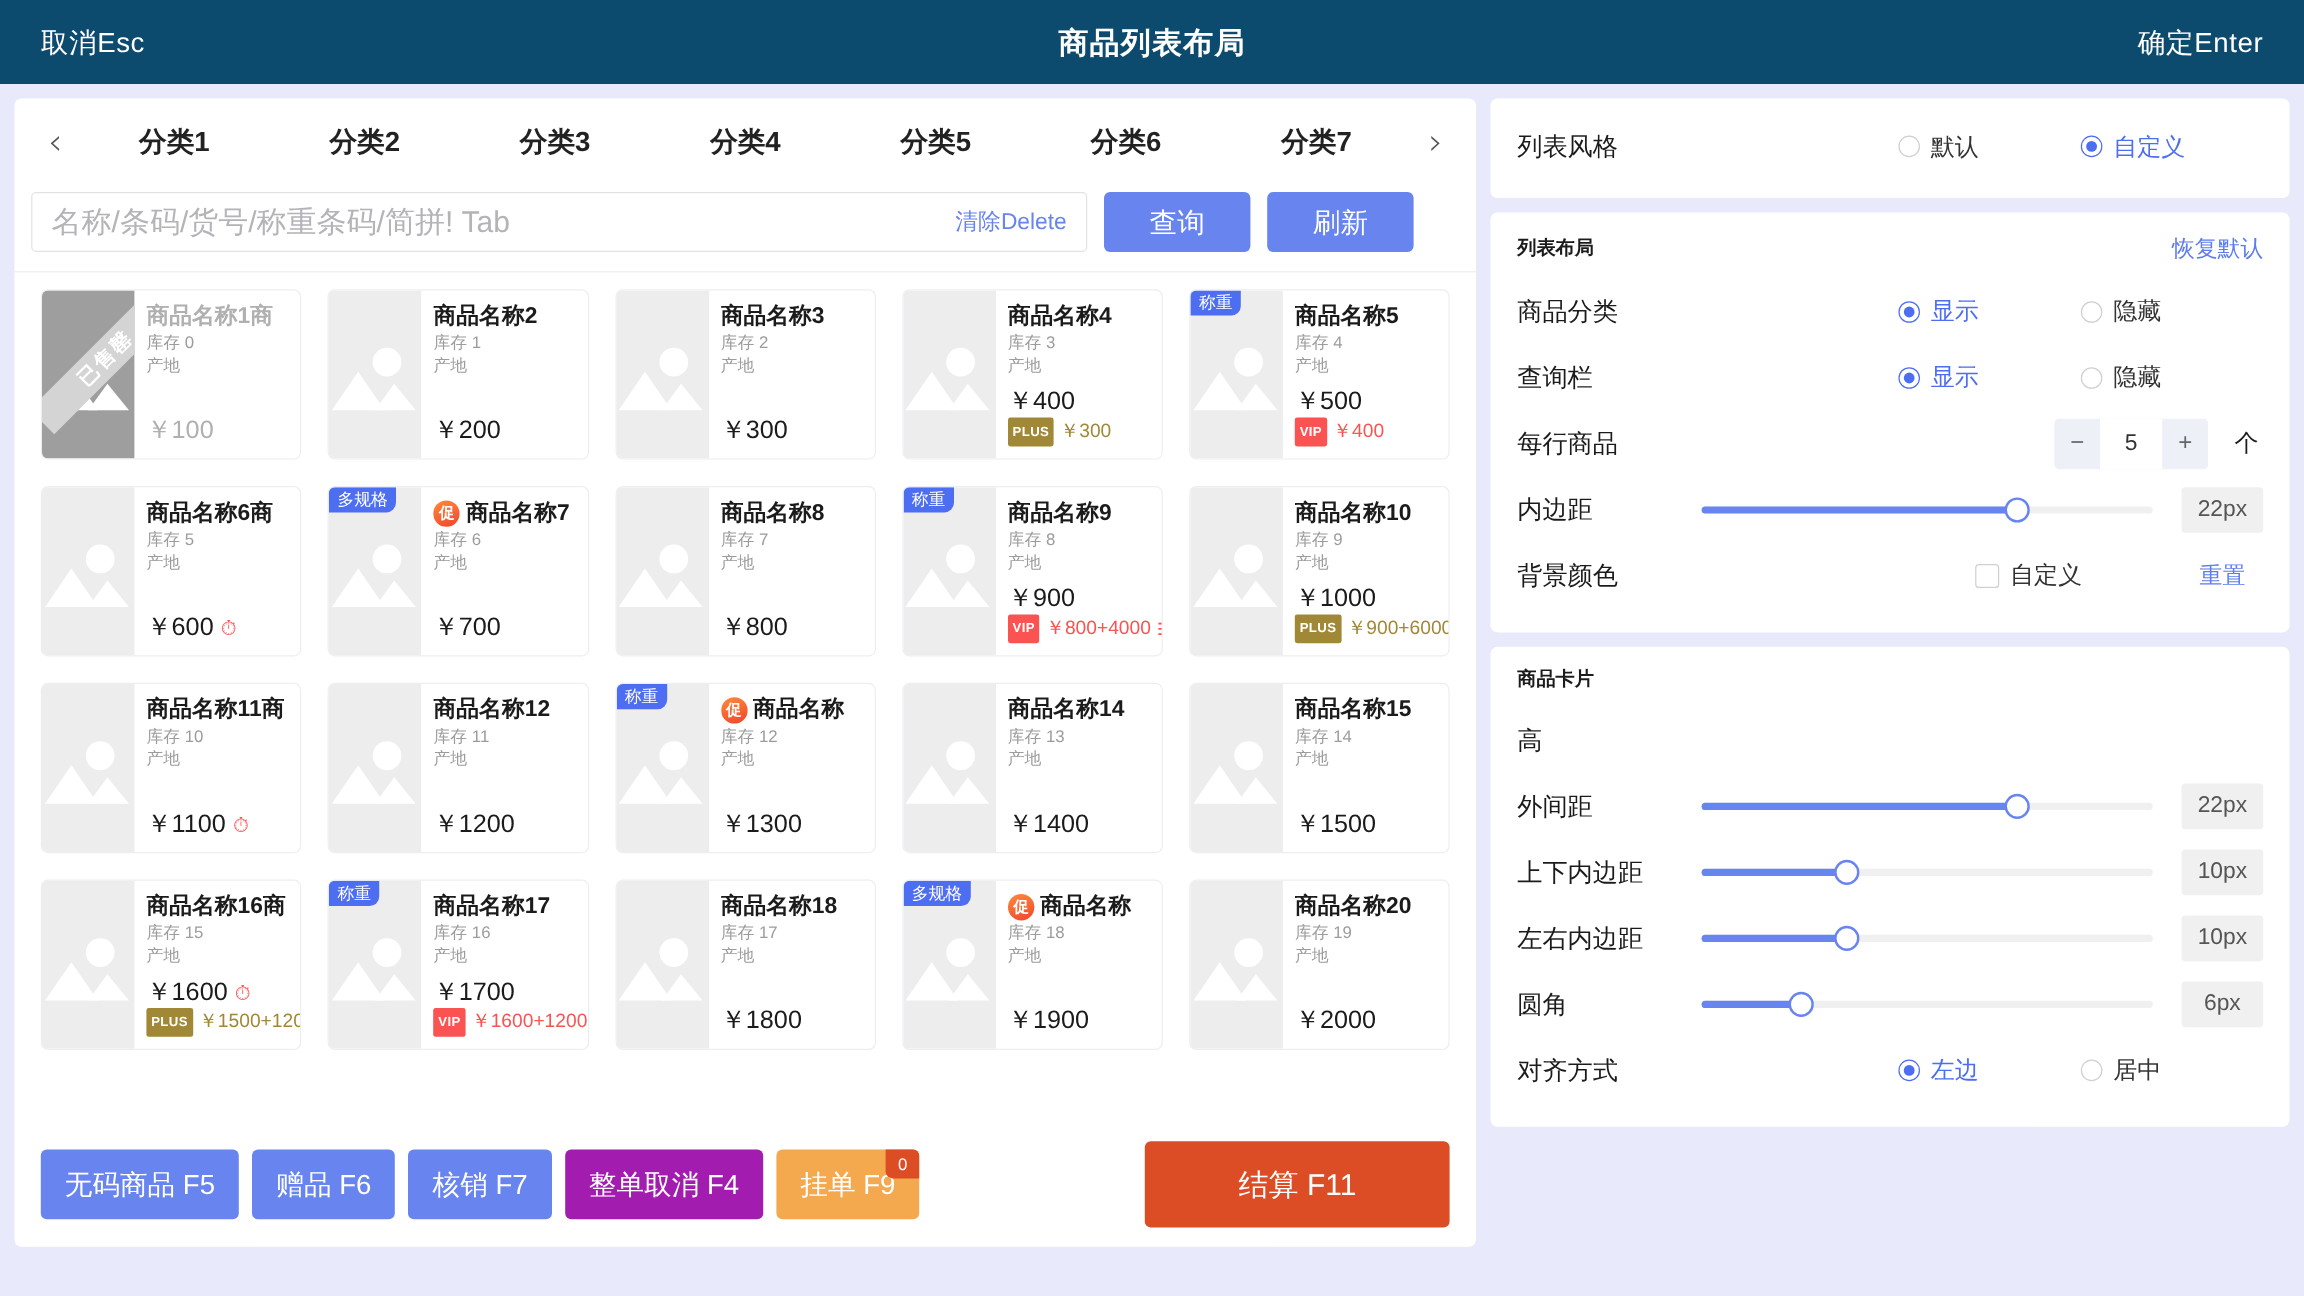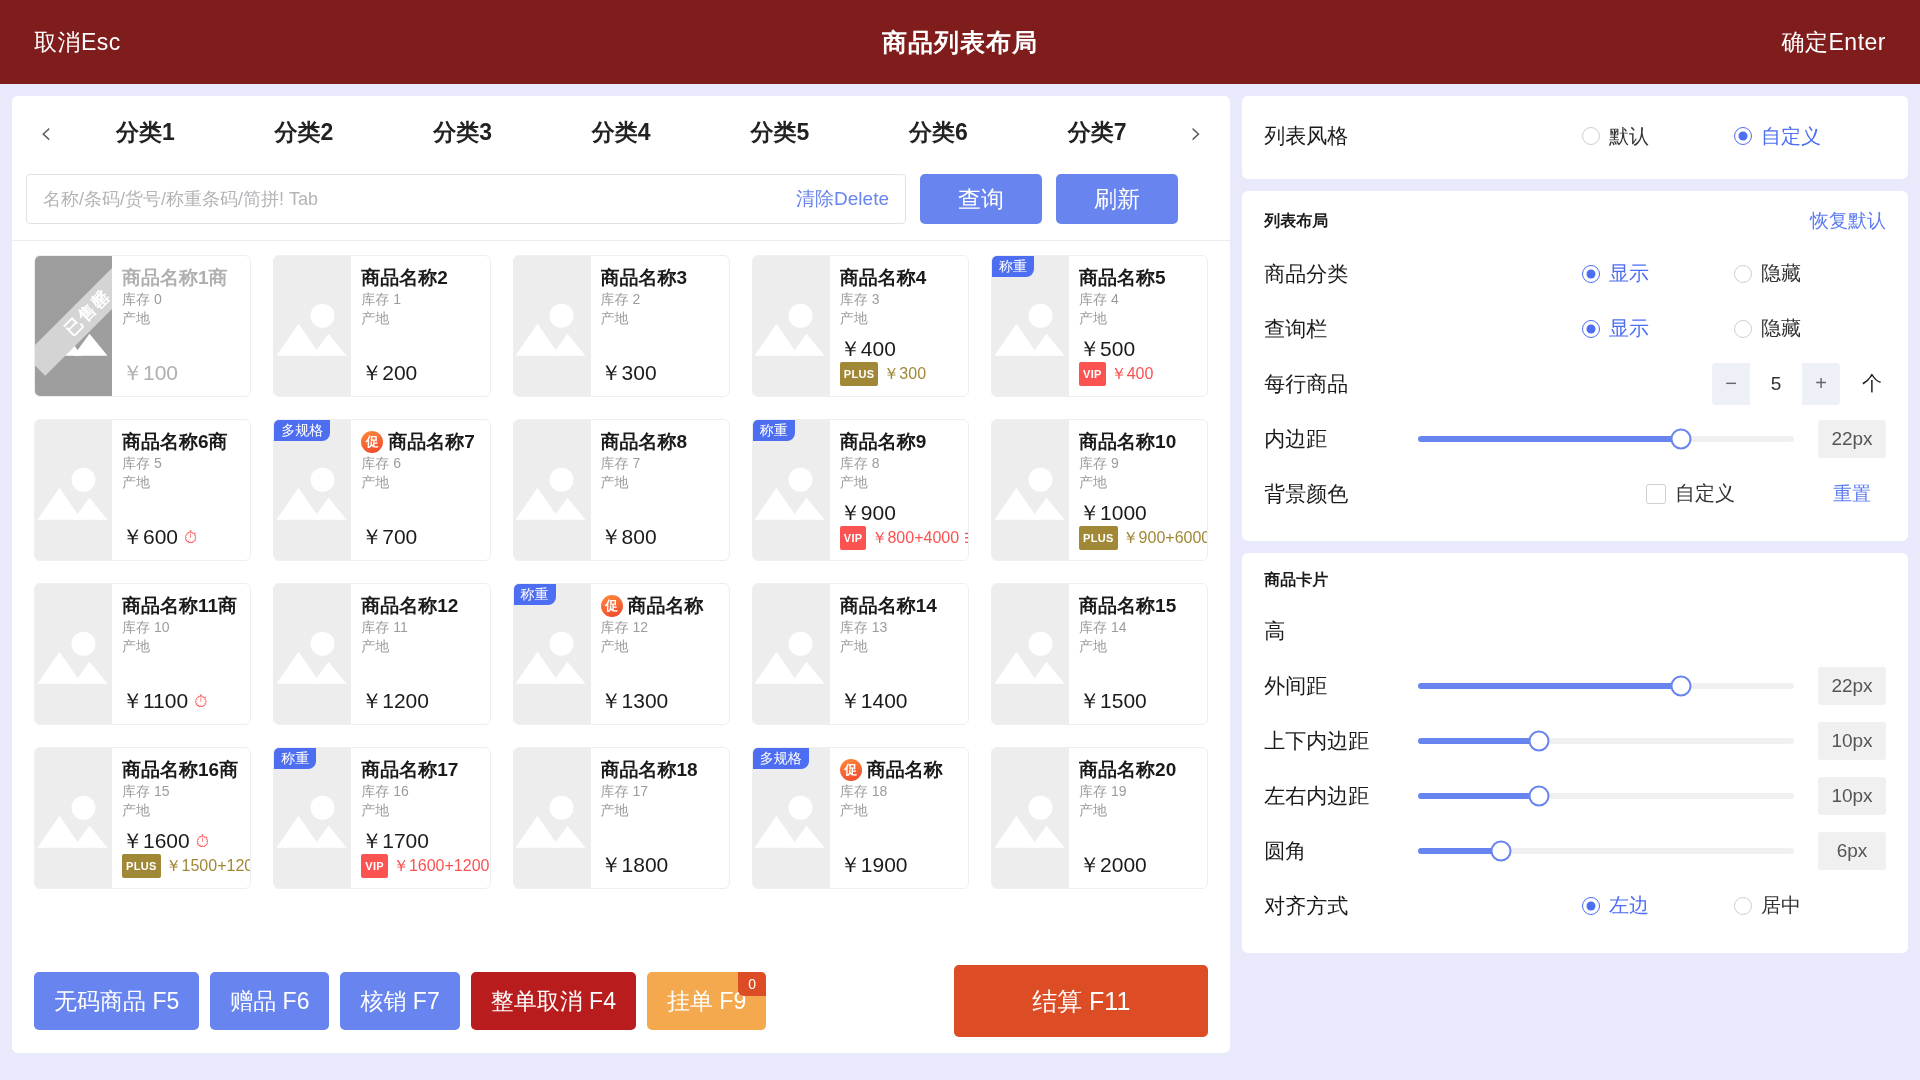--- a/index.html
+++ b/index.html
@@ -5,22 +5,22 @@
   * { box-sizing: border-box; margin: 0; padding: 0; }
   html, body {
     width: 1920px; height: 1080px;
     font-family: "Liberation Sans", "DejaVu Sans", sans-serif;
     background: #e8eafc;
     overflow: hidden;
   }
 
   
   .header {
-    height: 84px; width: 1920px;
-    background: #7f1d1d;
+    height: 70px; width: 1920px;
+    background: #0c4a6e;
     display: flex; align-items: center; justify-content: space-between;
     padding: 0 34px;
     color: #fff;
   }
   .header-side { font-size: 23px; letter-spacing: .5px; }
   .header-title { font-size: 25px; font-weight: bold; letter-spacing: 1px;
                   position: absolute; left: 0; right: 0; text-align: center; pointer-events: none;}
   .header { position: relative; }
 
   
@@ -72,21 +72,21 @@
     height: 50px;
     border: 1px solid #e2e2e6;
     border-radius: 4px;
     display: flex; align-items: center;
     padding: 0 16px;
     background: #fff;
     max-width: 880px;
   }
   .search-input {
     flex: 1; border: none; outline: none;
-    font-size: 18px; color: #3b82f6;
+    font-size: 25px; color: #3b82f6;
     font-family: inherit;
     background: transparent;
   }
   .search-input::placeholder { color: #b4b4b8; }
   .search-clear { color: #6884ef; font-size: 19px; cursor: pointer; white-space: nowrap; }
   .btn-blue {
     background: #6884ef; color: #fff;
     border: none; border-radius: 5px;
     height: 50px; min-width: 122px;
     font-size: 23px; font-family: inherit;
@@ -200,21 +200,21 @@
   }
   .act-btn {
     border: none; border-radius: 5px;
     color: #fff; font-size: 23px;
     font-family: inherit; cursor: pointer;
     height: 58px; padding: 0 20px;
     position: relative;
     white-space: nowrap;
   }
   .act-blue { background: #6884ef; }
-  .act-green { background: #b91c1c; }
+  .act-green { background: #a21caf; }
   .act-orange { background: #f5a council; }
   .act-orange { background: #f5a council; }
   .act-orange { background: #f5a94e; }
   .act-red { background: #dd4d25; height: 72px; padding: 0 78px; font-size: 25px;}
   .act-badge {
     position: absolute; top: 0; right: 0;
     background: #dd4d25; color: #fff;
     font-size: 14px; min-width: 28px; height: 24px;
     display: flex; align-items: center; justify-content: center;
     border-radius: 0 5px 0 6px;

